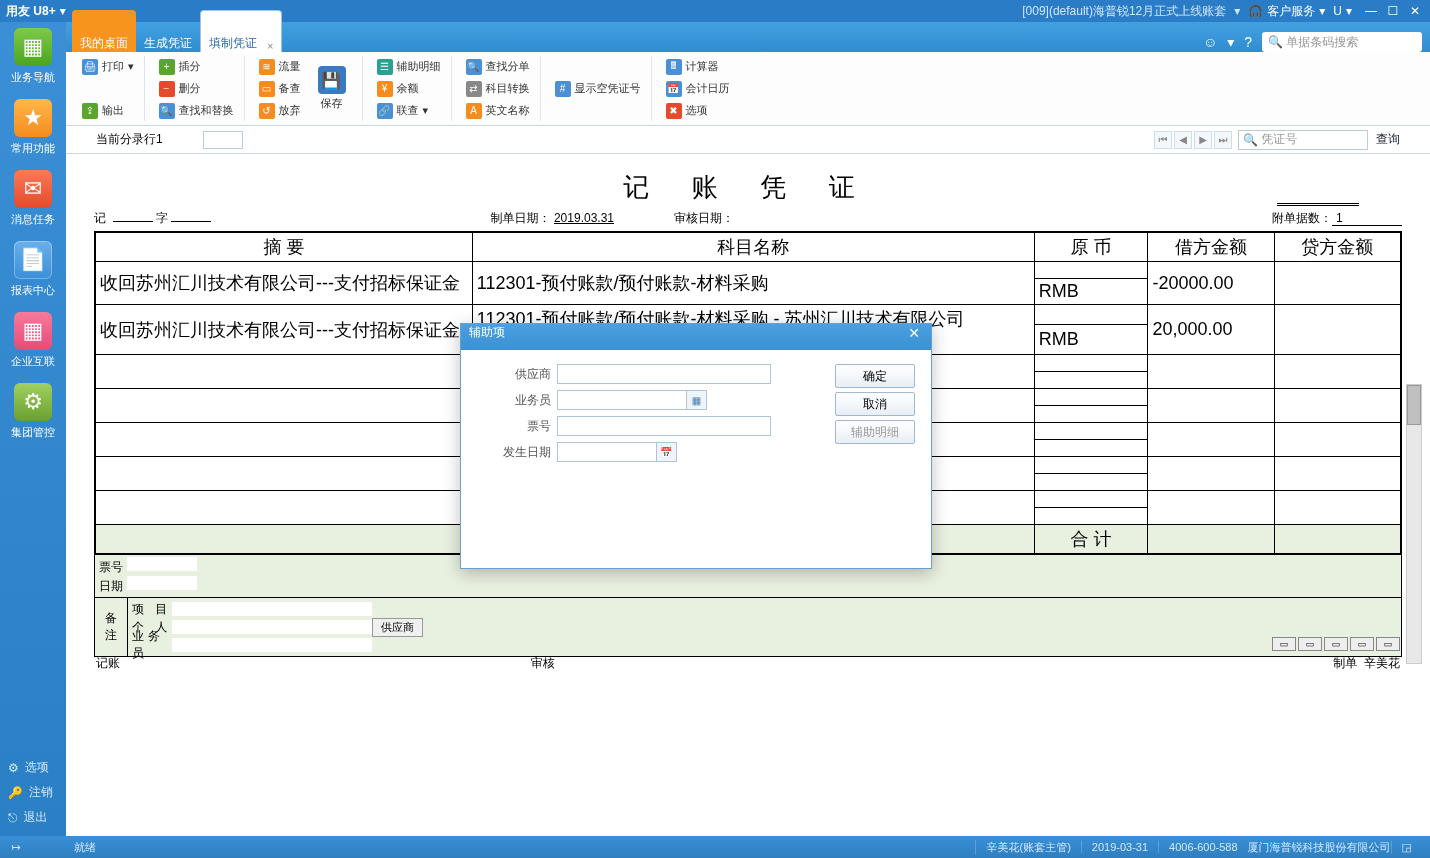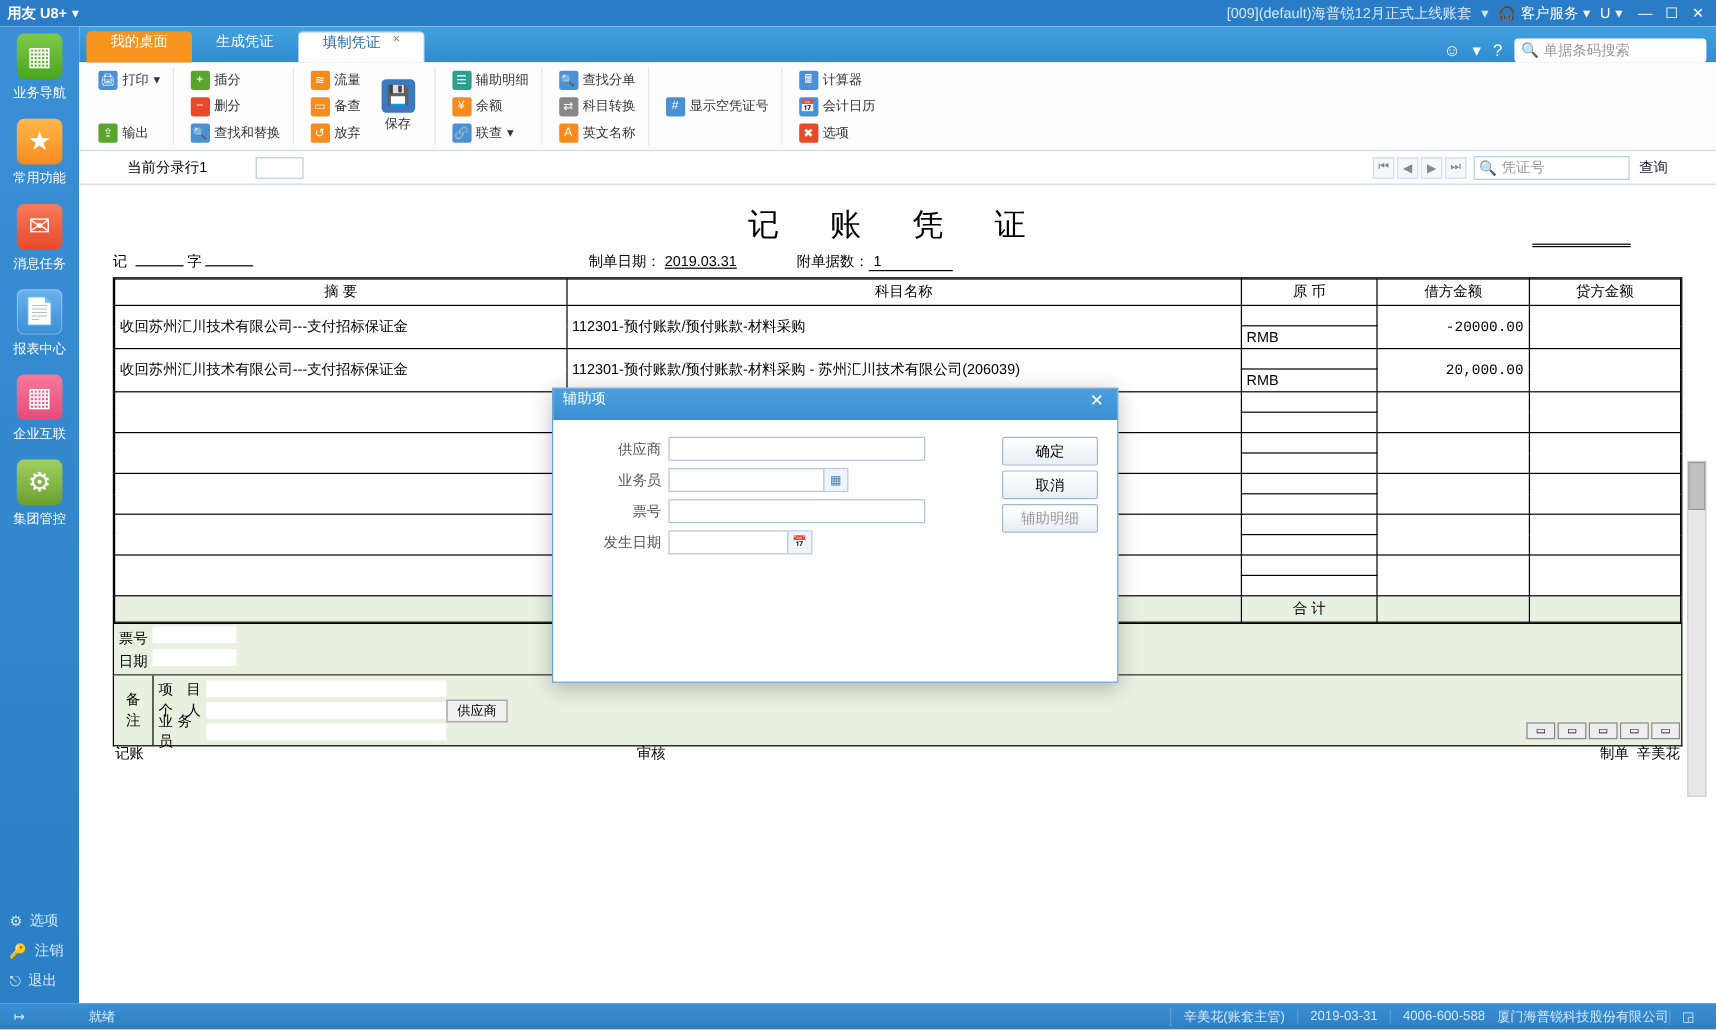--- a/index.html
+++ b/index.html
@@ -24,70 +24,70 @@
 .ic-pink { background: linear-gradient(#f77a9a,#e64a7a); }
 .ic-lime { background: linear-gradient(#a0d060,#6aa030); }
 .leftbar .bottom { margin-top: auto; width: 100%; padding-bottom: 6px; }
 .leftbar .bottom .b-item { color: #d0e8ff; font-size: 12px; padding: 4px 8px; cursor: pointer; display: flex; align-items: center; gap: 6px; }
 
 
 .main { position: absolute; left: 66px; right: 0; top: 22px; bottom: 22px; background: #fff; display: flex; flex-direction: column; }
 
 
 .tabrow { height: 30px; background: linear-gradient(#43a0e0, #2f8cd0); display: flex; align-items: flex-end; padding-left: 6px; }
-.tabrow .tab { height: 26px; padding: 0 20px; margin-right: 0; display: flex; align-items: flex-start; color: #fff; font-size: 12px; cursor: pointer; border-radius: 4px 4px 0 0; position: relative; }
+.tabrow .tab { height: 42px; padding: 0 8px; margin-right: 0; display: flex; align-items: flex-end; color: #fff; font-size: 12px; cursor: pointer; border-radius: 4px 4px 0 0; position: relative; }
 .tabrow .tab.active { background: #fff; color: #2a6aa8; border: 1px solid #9cc5e8; border-bottom: none; }
 .tabrow .tab.orange { background: #f7941e; }
 .tabrow .tab .close { margin-left: 10px; color: #888; font-size: 11px; }
 .tabrow .right-tools { margin-left: auto; display: flex; align-items: center; padding-right: 8px; gap: 10px; }
 .tabrow .right-tools .search { width: 160px; height: 20px; background: #fff; border-radius: 3px; display: flex; align-items: center; padding: 0 6px; color: #999; }
 .tabrow .smile { color:#fff; font-size:14px; }
 
 
 .ribbon { height: 74px; border-bottom: 1px solid #c7d8e7; display: flex; align-items: stretch; padding: 4px 6px; gap: 4px; background:#fdfdfd; }
 .ribbon .grp { display: flex; align-items: center; padding: 0 6px; border-right: 1px solid #dce7f0; gap: 3px; }
 .ribbon .grp.noborder { border-right:none; }
 .ribbon .big { display:flex; flex-direction:column; align-items:center; justify-content:center; width:48px; height:64px; cursor:pointer; font-size:11px; color:#333; }
 .ribbon .big .bicon { width:28px; height:28px; margin-bottom:2px; border-radius:4px; display:flex; align-items:center; justify-content:center; font-size:16px; color:#fff; }
 .ribbon .col { display:flex; flex-direction:column; gap:2px; }
 .ribbon .sm { display:flex; align-items:center; gap:4px; height:20px; padding:0 4px; cursor:pointer; font-size:11px; color:#333; white-space:nowrap; }
 .ribbon .sm .sicon { width:16px; height:16px; border-radius:2px; display:inline-flex; align-items:center; justify-content:center; font-size:10px; color:#fff; }
 .si-blue{background:#4a90d6;} .si-green{background:#5aa52e;} .si-orange{background:#f68b1e;} .si-red{background:#e64a2a;} .si-teal{background:#2aa090;} .si-gray{background:#888;}
 
 
-.subbar { height: 28px; border-bottom: 1px solid #c7d8e7; display:flex; align-items:center; padding: 0 40px; font-size:12px; background:#fff; }
+.subbar { height: 28px; border-bottom: 1px solid #c7d8e7; display:flex; align-items:center; padding: 0 30px; font-size:12px; background:#fff; }
 .subbar .lbl { margin-right: 4px; }
 .subbar .box { width: 40px; height: 18px; border: 1px solid #bcd; margin-left: 36px; }
 .subbar .navs { margin-left:auto; display:flex; align-items:center; gap:2px; }
 .subbar .navs .nbtn { width:18px; height:18px; border:1px solid #cde; display:flex; align-items:center; justify-content:center; color:#888; cursor:pointer; font-size:10px; background:#f4f8fb; }
 .subbar .search2 { width:130px; height:20px; border:1px solid #bcd; padding:0 4px; color:#999; display:flex; align-items:center; margin-left:4px; }
 .subbar .qlink { color:#0f172a; margin-left:6px; cursor:pointer; }
 
 
 .voucher { flex:1; padding: 8px 28px 8px 28px; overflow:auto; position:relative; }
 .voucher h1 { text-align:center; font-family: "SimSun"; font-size: 26px; letter-spacing: 18px; font-weight: normal; margin: 8px 0 6px; }
 .voucher .meta { display:flex; font-size:12px; padding: 4px 0; font-family:"SimSun"; }
 .voucher .meta .m1 { width:260px; }
 .voucher .meta .m1 .u { display:inline-block; border-bottom:1px solid #000; min-width:40px; }
 .voucher .meta .m2 { width:260px; text-align:right; }
 .voucher .meta .m3 { flex:1; padding-left:60px; }
 .voucher .meta .m4 { width:180px; text-align:right; }
 .voucher .meta .m4 .u { display:inline-block; border-bottom:1px solid #000; min-width:70px; text-align:left; padding-left:4px;}
 
 
-.grid { border:1px solid #000; font-family:"SimSun"; font-size:12px; }
+.grid { border:1px solid #000; font-family:"SimSun"; font-size:18px; }
 .grid table { width:100%; border-collapse:collapse; table-layout:fixed; }
 .grid th, .grid td { border:1px solid #000; height:17px; padding:2px 4px; vertical-align:middle; }
 .grid th { font-weight:normal; text-align:center; height:20px; }
 .grid .col-summary { width:358px; }
 .grid .col-account { width:534px; }
 .grid .col-curr { width:108px; }
 .grid .col-debit { width:120px; }
 .grid .col-credit { width:120px; }
-.grid td.num { text-align:right; font-family:Liberation Mono, monospace; }
+.grid td.num { font-family:Liberation Sans, sans-serif; }
 .grid .sumrow td { background:#e8f0e0; height:22px; }
 
 
 .billarea { border:1px solid #000; border-top:none; background:#e8f0e0; padding:2px 4px; font-family:"SimSun"; display:flex; font-size:12px; }
 .billarea .val { display:inline-block; background:#fff; min-width:70px; height:14px; border:none; margin-left:4px; }
 
 
 .remarkarea { border:1px solid #000; border-top:none; background:#e8f0e0; font-family:"SimSun"; font-size:12px; display:flex; }
 .remarkarea .rlabel { width:32px; border-right:1px solid #000; display:flex; align-items:center; justify-content:center; writing-mode:horizontal-tb; padding:4px 16px;}
 .remarkarea .rbody { flex:1; padding:2px 4px; }
@@ -306,20 +306,21 @@
     </div>
   </div>
 
   <div class="voucher">
     <h1>记 账 凭 证</h1>
     <div style="width:82px;border-top:1px solid #000;border-bottom:1px solid #000;height:3px;margin-left:auto;margin-right:43px;margin-top:-8px;"></div>
 
     <div class="meta">
       <div class="m1"><span>记</span>&nbsp;&nbsp;<span class="u"></span>&nbsp;<span>字</span>&nbsp;<span class="u"></span></div>
       <div class="m2"><span>制单日期：</span>&nbsp;<span style="text-decoration:underline;">2019.03.31</span></div>
+      <div class="m3"><span>审核日期：</span></div>
       <div class="m4"><span>附单据数：</span><span class="u">1</span></div>
     </div>
 
     <div class="grid">
       <table>
         <colgroup>
           <col class="col-summary">
             <col class="col-account">
             <col class="col-curr">
             <col class="col-debit">

